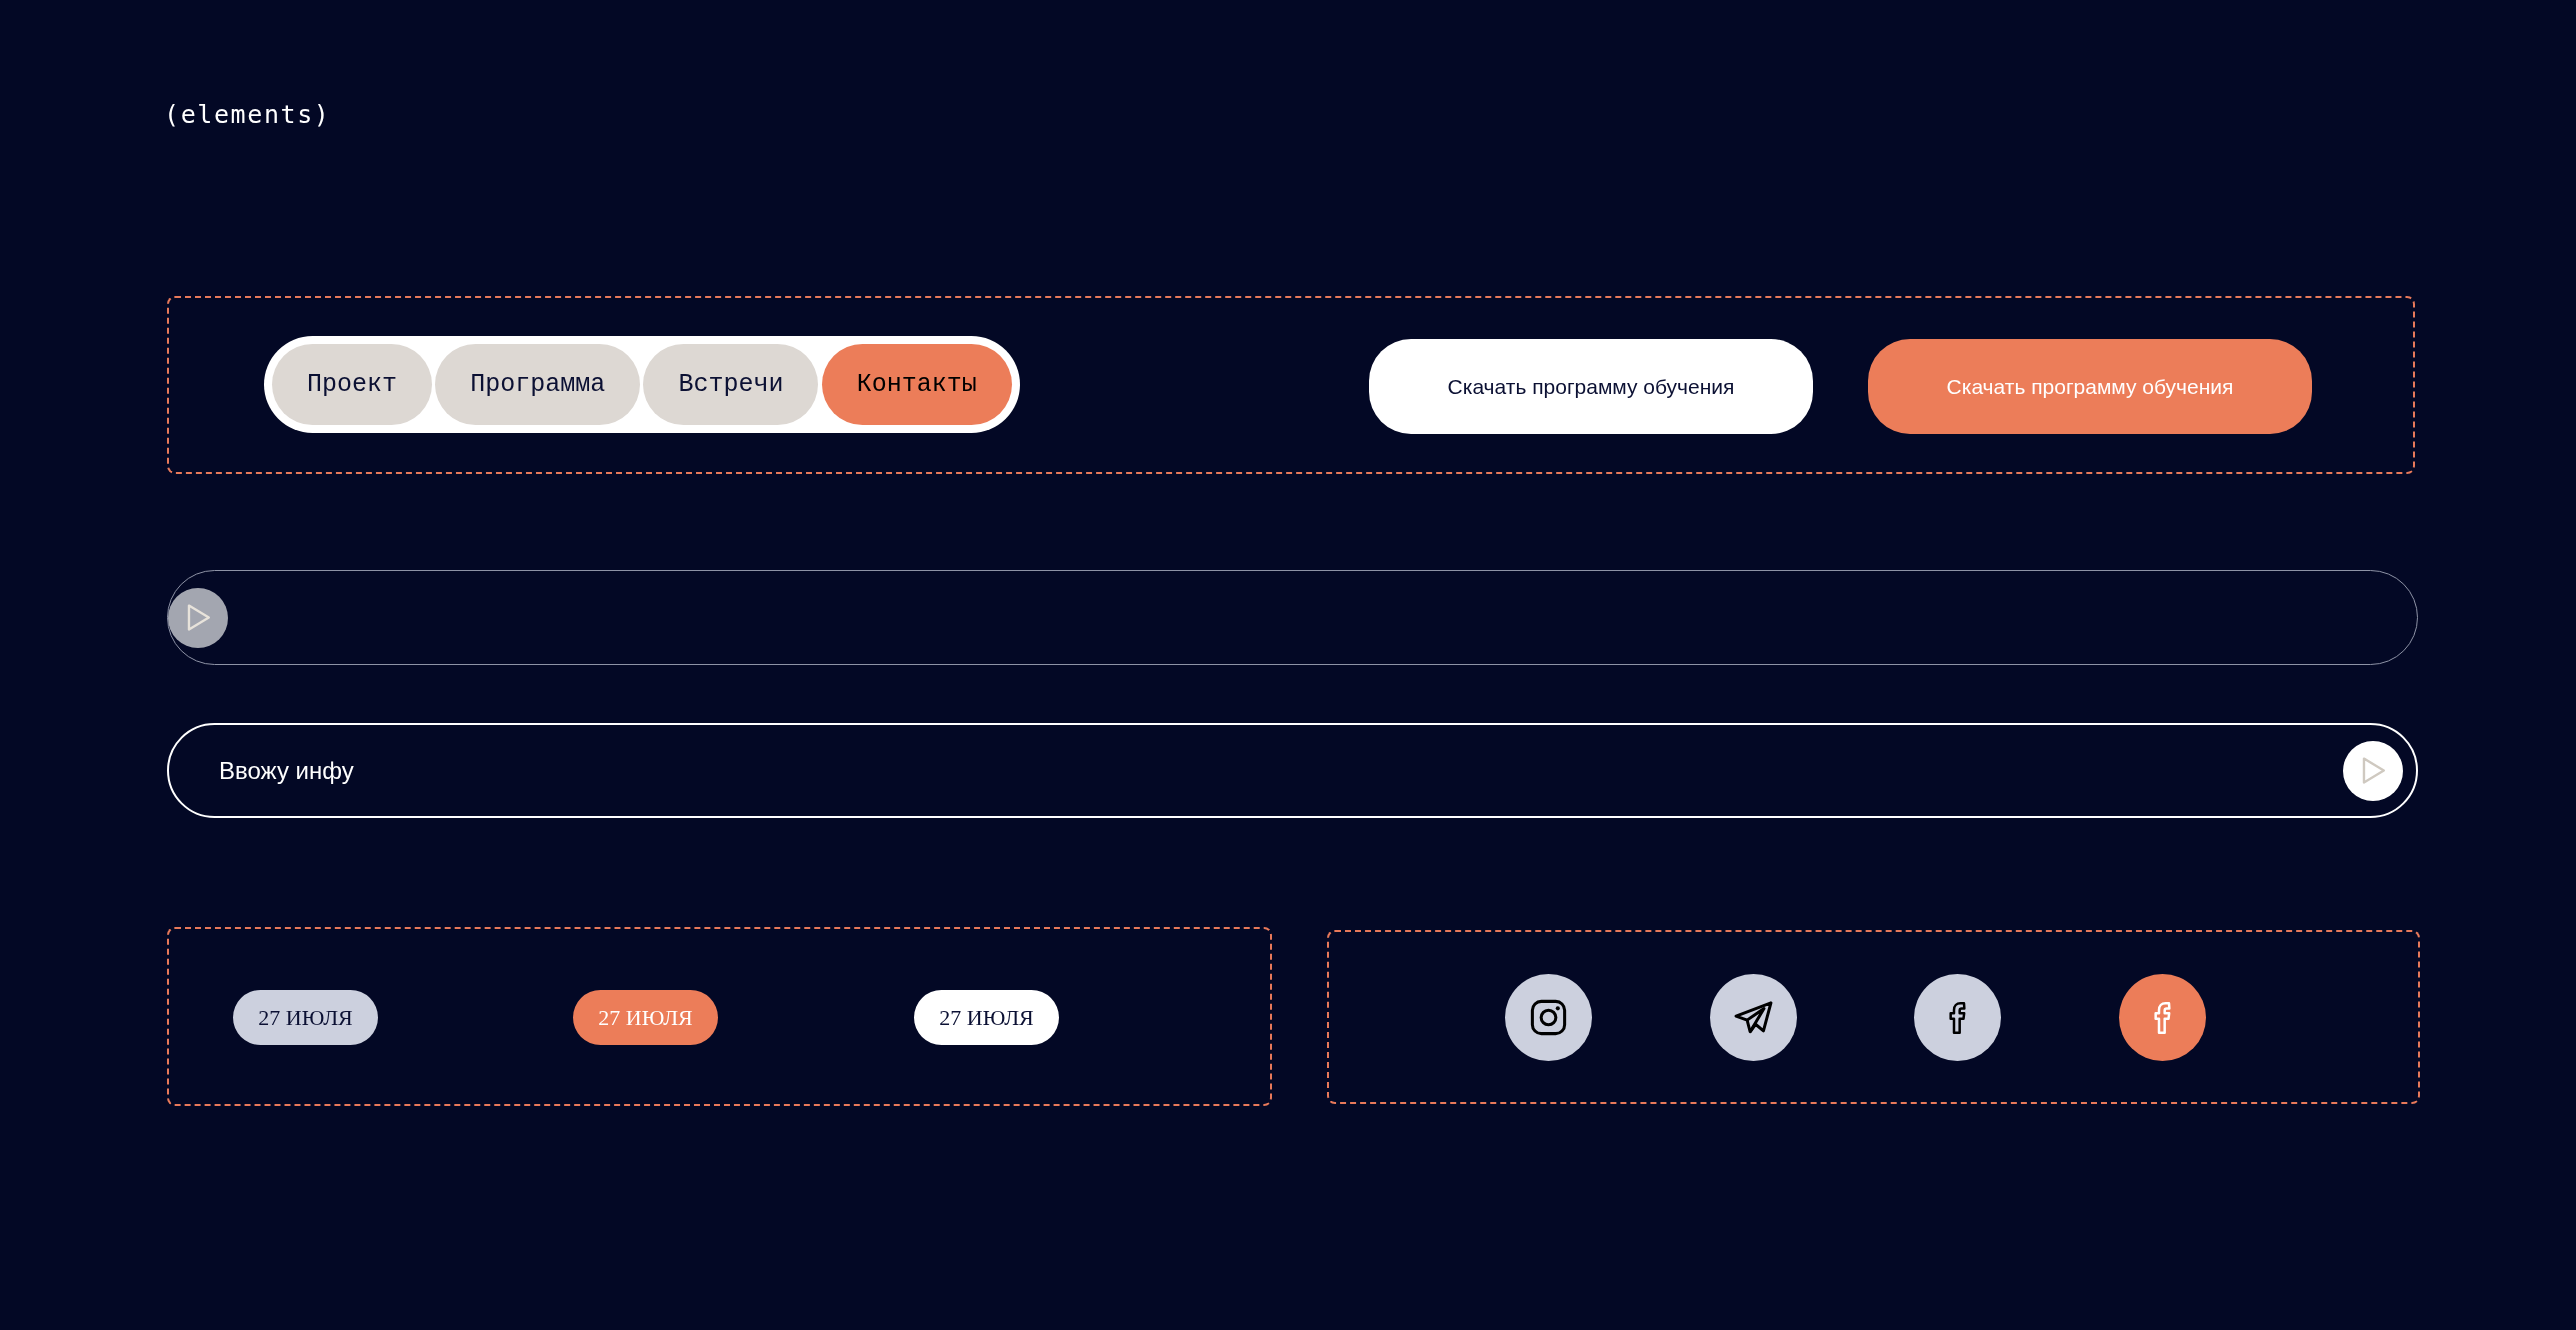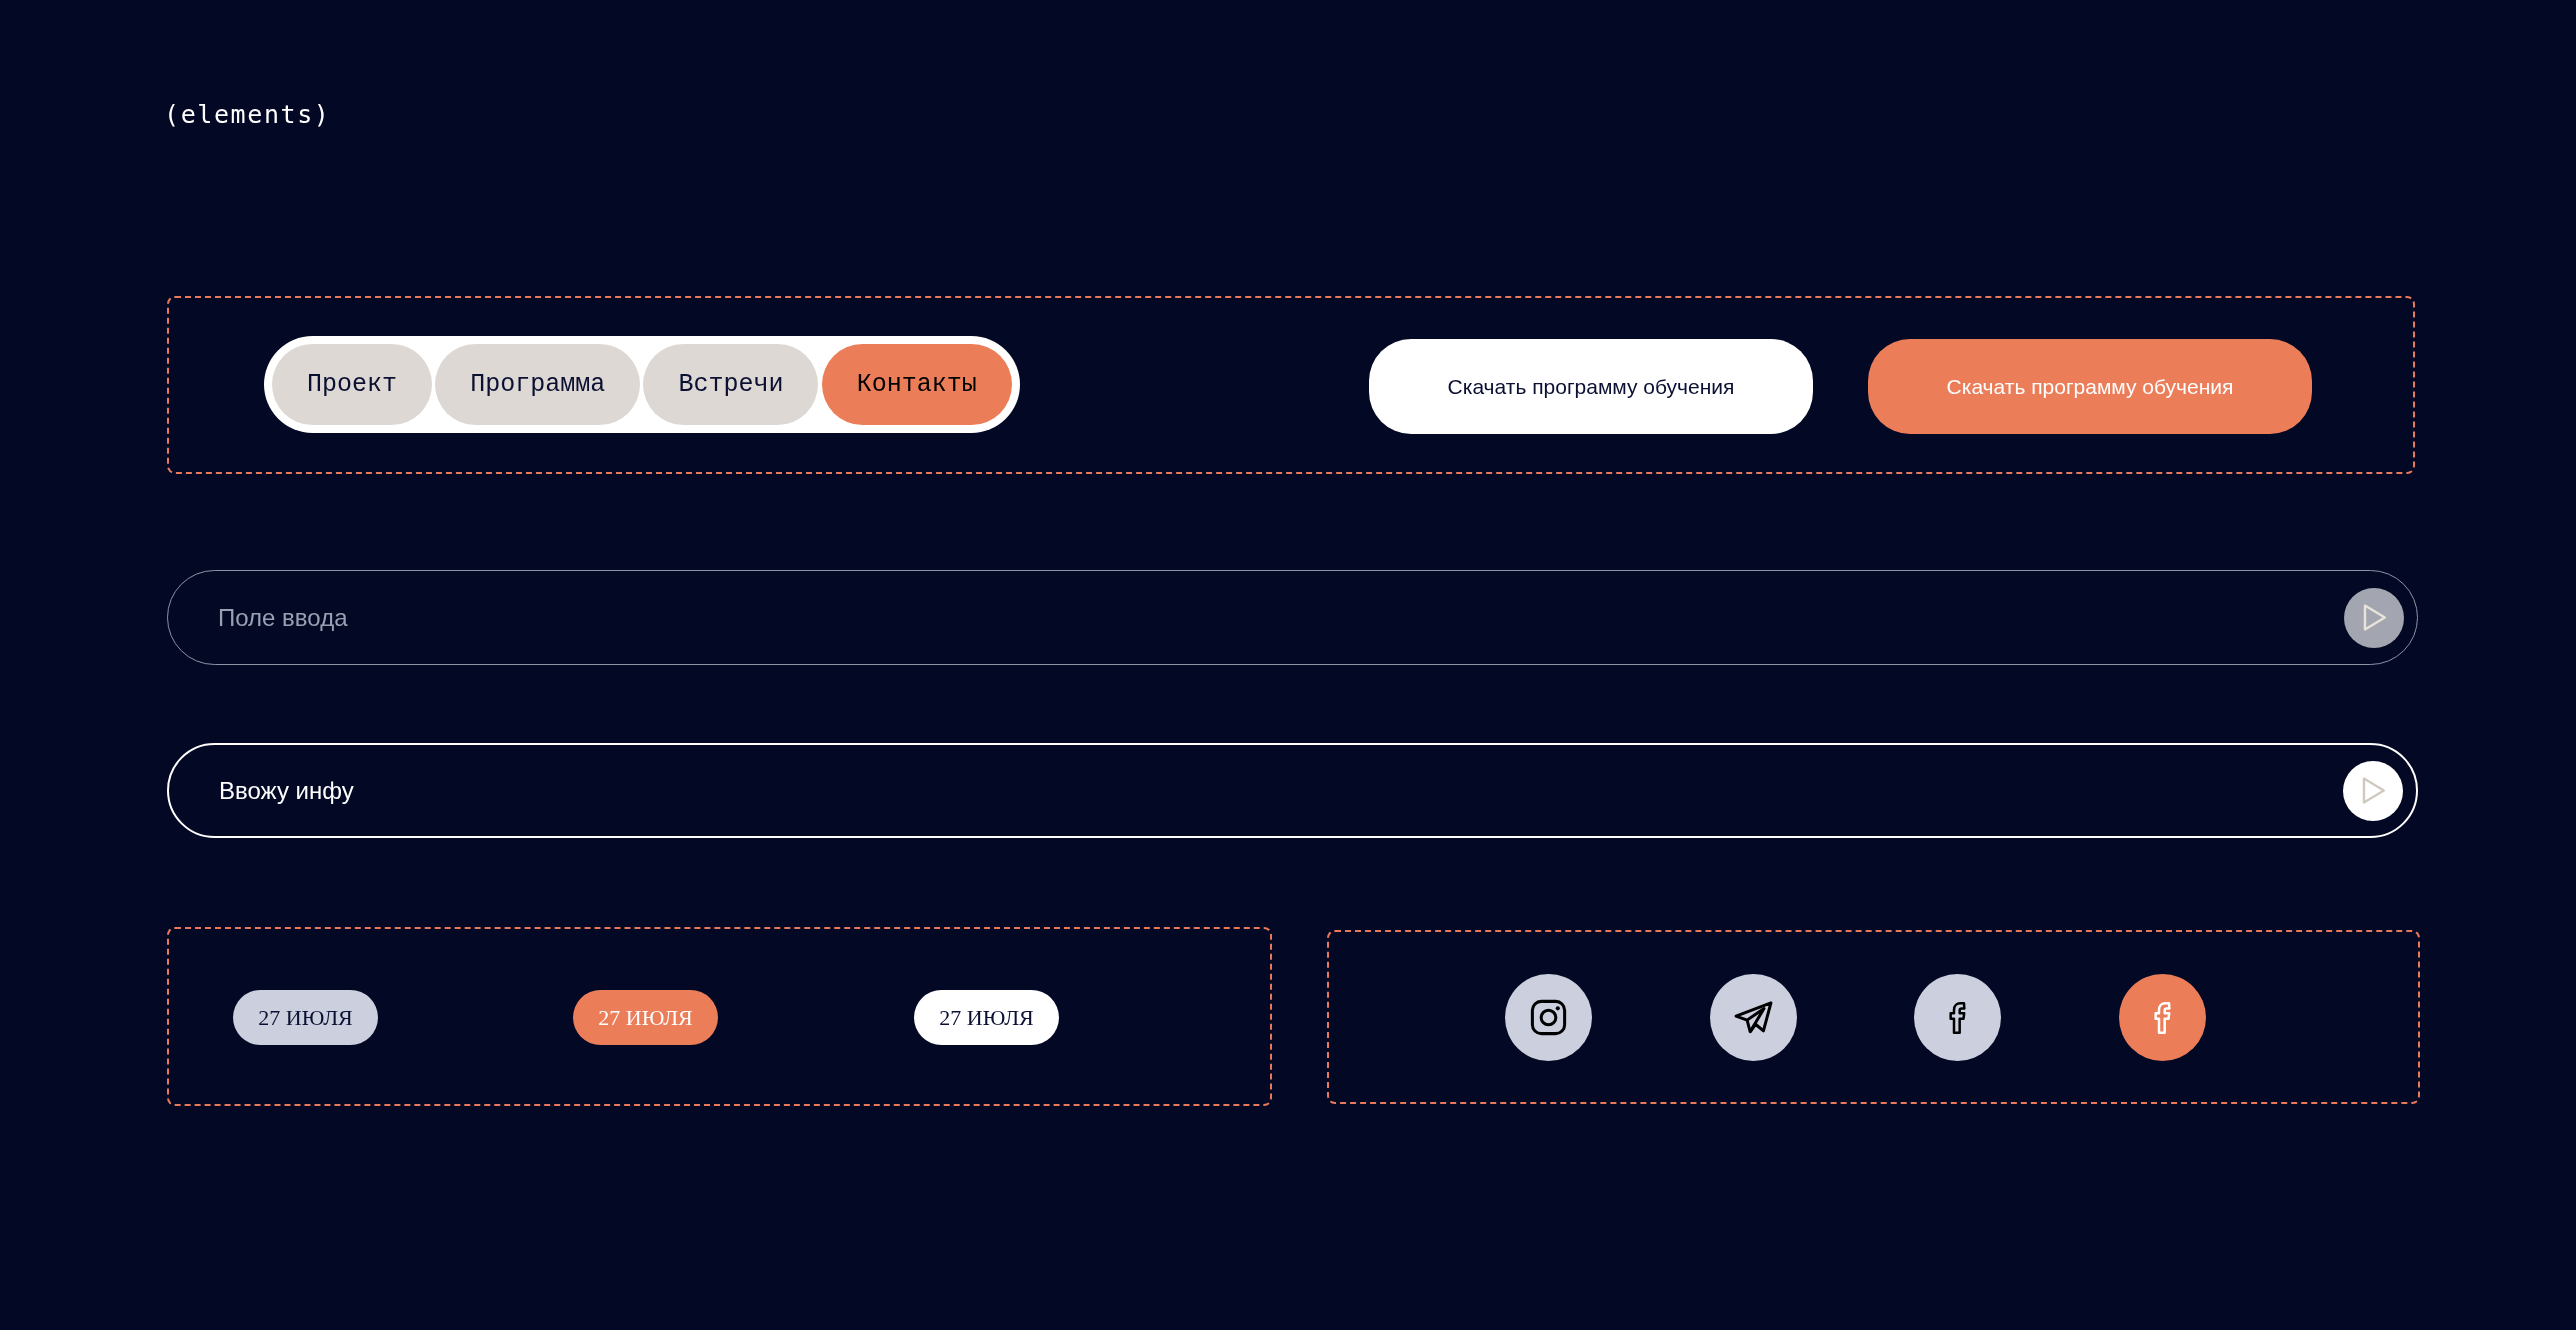--- a/index.html
+++ b/index.html
@@ -112,21 +112,20 @@
     display: flex;
     align-items: center;
   }
   #input-row-placeholder {
     top: 570px;
     border: 1.6px solid #8e93a6;
   }
   #input-row-filled {
     top: 723px;
     border: 2.4px solid #ffffff;
-    margin-top: 20px;
   }
   .text-input {
     flex: 1;
     background: transparent;
     border: none;
     outline: none;
     font-size: 24px;
     margin-left: 48px;
     font-family: "Liberation Sans", sans-serif;
     color: #ffffff;
@@ -203,21 +202,20 @@
   <div class="tab">Программа</div>
   <div class="tab">Встречи</div>
   <div class="tab active">Контакты</div>
 </div>
 
 <div class="pill-btn" id="btn-download-white">Скачать программу обучения</div>
 
 <div class="pill-btn" id="btn-download-orange">Скачать программу обучения</div>
 
 <div class="input-row" id="input-row-placeholder">
-  <input class="text-input" type="text" placeholder="Поле ввода" style="">
   <div class="send-btn" id="send-btn-grey">
     <svg width="27" height="29" viewBox="0 0 34 36">
       <path d="M5 3 L30 18 L5 33 Z" fill="none" stroke="#e8e3db" stroke-width="3" stroke-linejoin="round"></path>
     </svg>
   </div>
 </div>
 
 <div class="input-row" id="input-row-filled">
   <input class="text-input" type="text" value="Ввожу инфу" style="">
   <div class="send-btn" id="send-btn-white">

